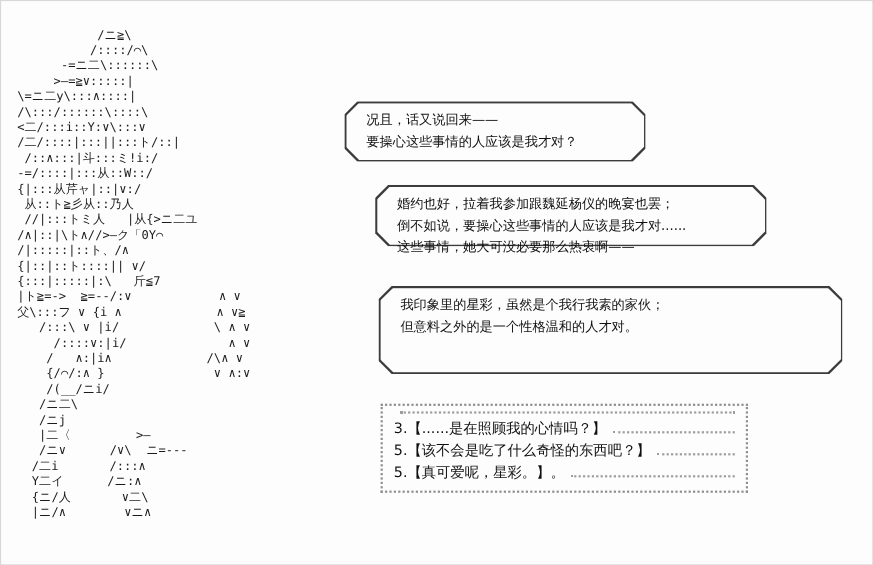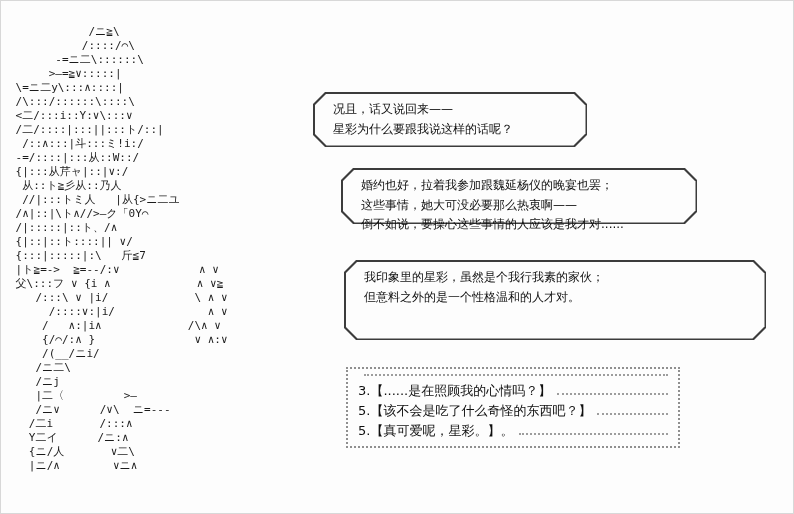--- a/index.html
+++ b/index.html
@@ -82,31 +82,31 @@
    /二i       /:::∧
    Y二イ      /ニ:∧
    {ニ/人       ∨二\
    |ニ/∧        ∨ニ∧</pre>
 
   <div class="bubble" style="left:312px; top:91px; width:274px; height:55px;">
     <div class="bubble-border oct"></div>
     <div class="bubble-fill oct"></div>
     <div class="bubble-content">
       <div>况且，话又说回来——</div>
-      <div>星彩为什么要跟我说这样的话呢？</div>
+      <div>要操心这些事情的人应该是我才对？</div>
     </div>
   </div>
 
   <div class="bubble" style="left:340px; top:167px; width:356px; height:56px;">
     <div class="bubble-border oct"></div>
     <div class="bubble-fill oct"></div>
     <div class="bubble-content">
       <div>婚约也好，拉着我参加跟魏延杨仪的晚宴也罢；</div>
+      <div>倒不如说，要操心这些事情的人应该是我才对......</div>
       <div>这些事情，她大可没必要那么热衷啊——</div>
-      <div>倒不如说，要操心这些事情的人应该是我才对......</div>
     </div>
   </div>
 
   <div class="bubble" style="left:343px; top:259px; width:422px; height:80px;">
     <div class="bubble-border oct"></div>
     <div class="bubble-fill oct"></div>
     <div class="bubble-content">
       <div>我印象里的星彩，虽然是个我行我素的家伙；</div>
       <div>但意料之外的是一个性格温和的人才对。</div>
     </div>

